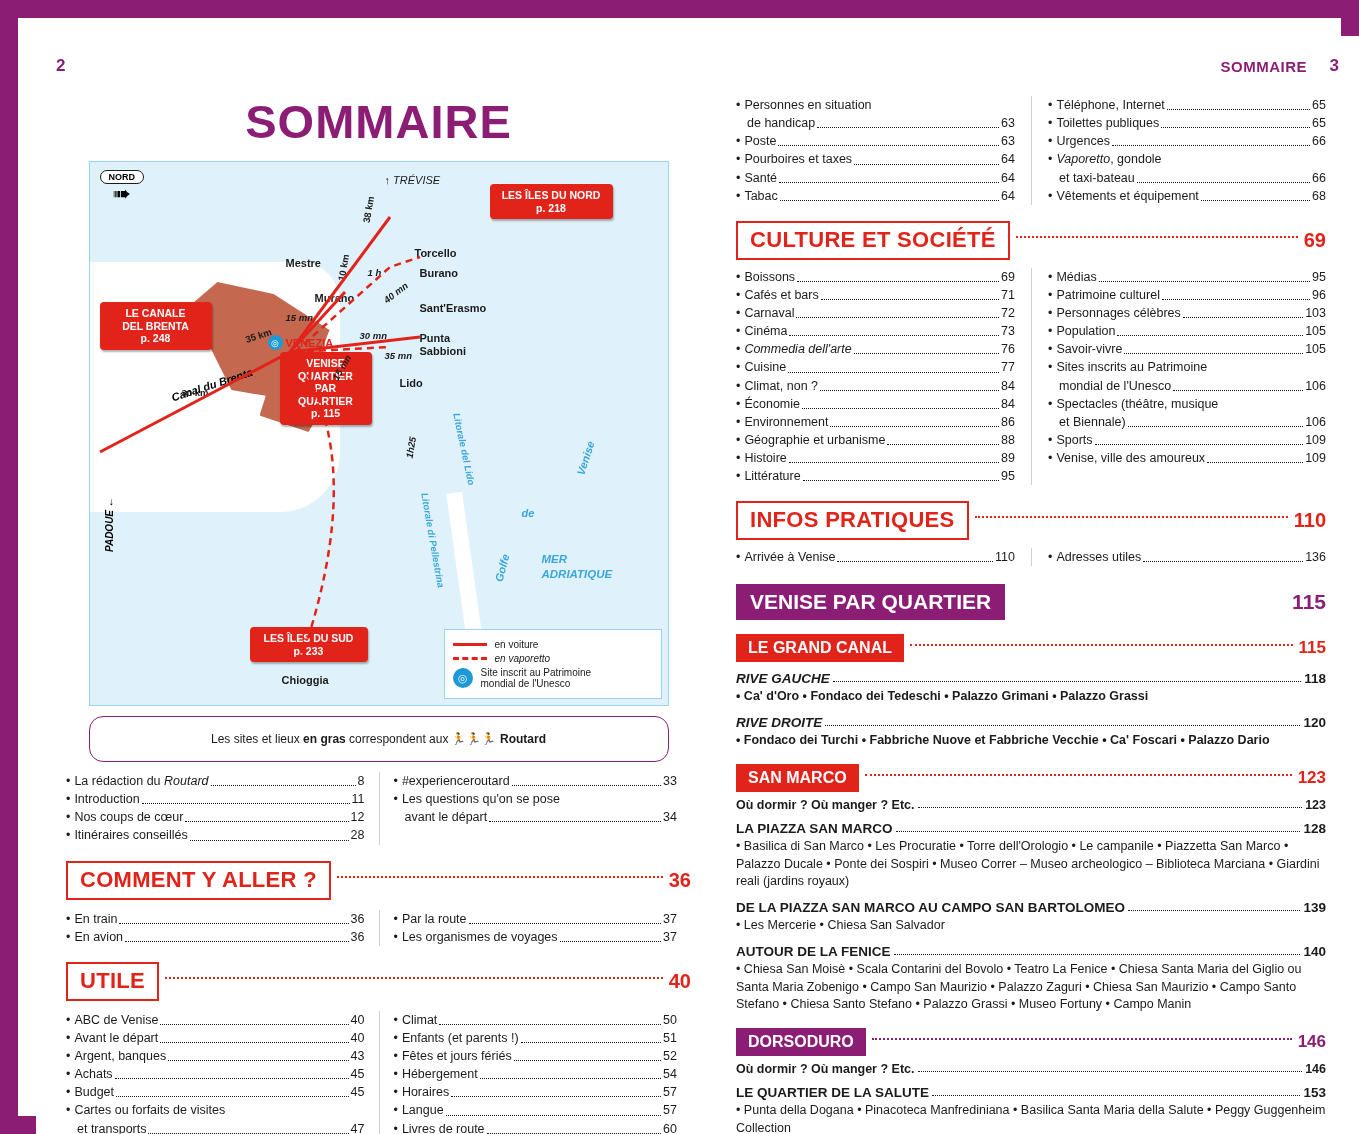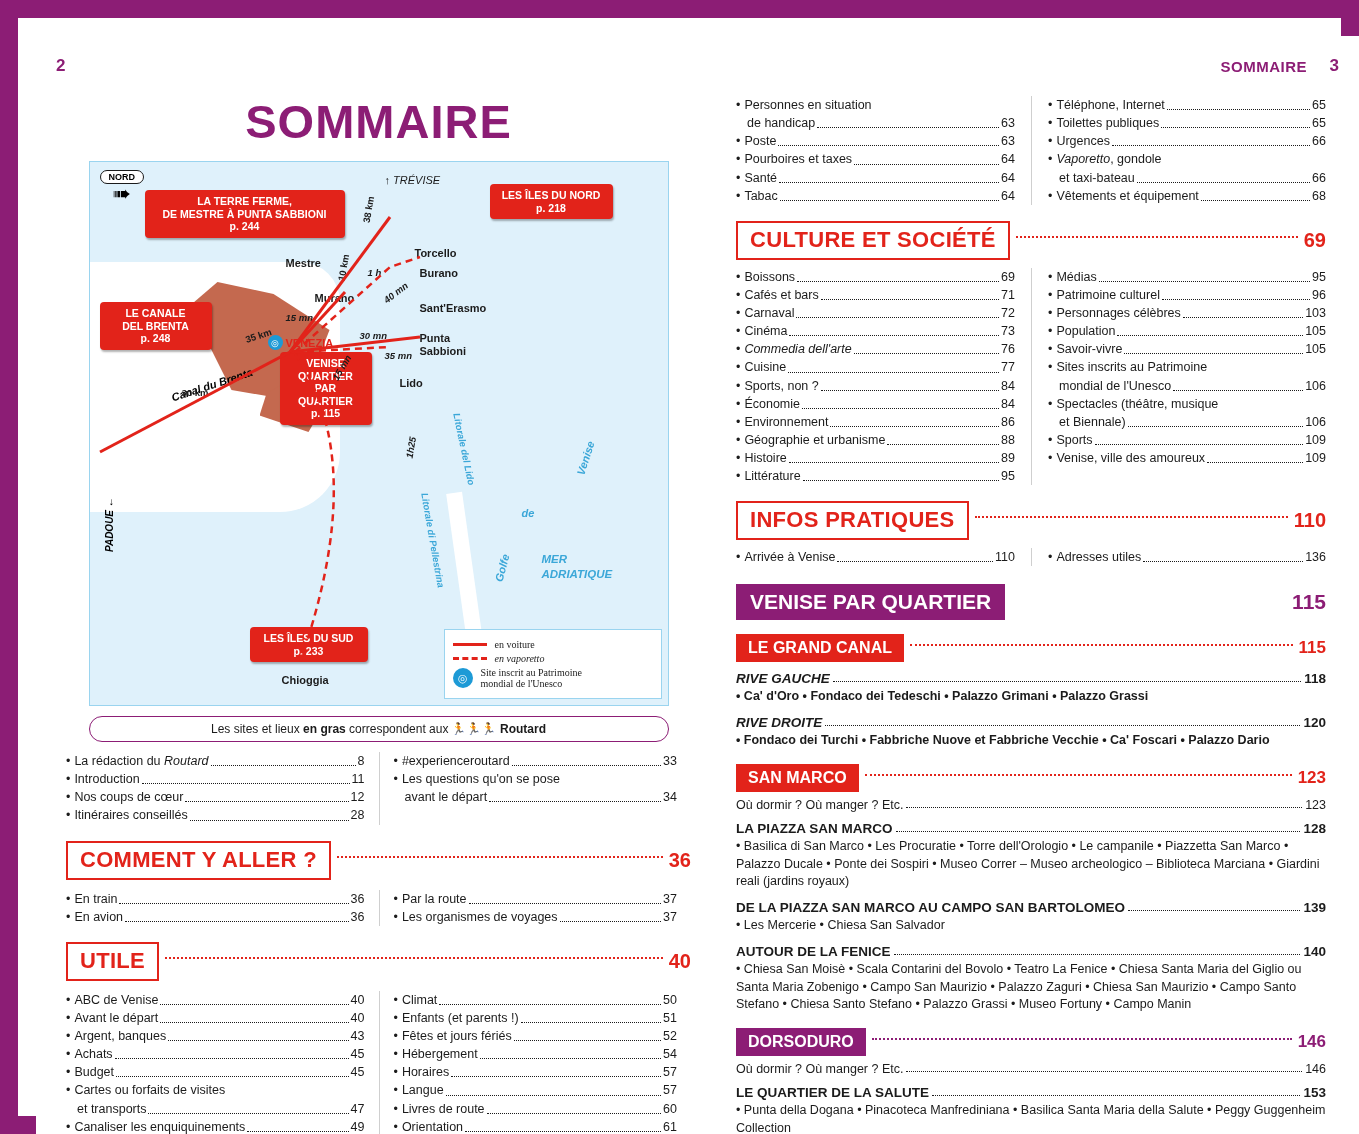--- a/index.html
+++ b/index.html
@@ -111,21 +111,21 @@
   .legend {
     position: absolute;
     right: 6px; bottom: 6px;
     width: 218px;
     background: #ffffff;
     border: 1px solid #9ad4ef;
     padding: 6px 8px;
     font-size: 10px;
     color: #1b1b1b;
   }
-  .legend-row { display: flex; align-items: center; margin: 3px 0; font-family: Liberation Serif, serif; }
+  .legend-row { display: flex; align-items: center; margin: 3px 0; }
   .legend-swatch { width: 34px; height: 0; border-top: 3px solid #e2231a; margin-right: 8px; }
   .legend-swatch.dashed { border-top: 3px dashed #e2231a; }
   .unesco-badge {
     width: 20px; height: 20px; border-radius: 50%;
     background: #1d9ad6; color: #fff;
     margin-right: 8px; flex: none;
     display: flex; align-items: center; justify-content: center;
     font-size: 11px;
   }
   .nord {
@@ -160,21 +160,21 @@
   }
 
   
   .routard-note {
     margin: 10px auto 0 auto;
     width: 580px;
     border: 1.5px solid #8c1d75;
     border-radius: 14px;
     text-align: center;
     font-size: 12px;
-    padding: 5px 0;
+    padding: 15px 0;
     color: #1b1b1b;
   }
 
   
   .toc-2col {
     display: flex;
     margin-top: 10px;
   }
   .toc-2col .col { width: 50%; padding-right: 14px; }
   .toc-2col .col + .col { padding-left: 14px; border-left: 1px solid #cfcfcf; }
@@ -266,21 +266,21 @@
   .sub-head .dots { flex: 1; border-bottom: 1.6px dotted #1b1b1b; margin: 0 3px 4px 3px; }
   .sub-head .pg { white-space: nowrap; }
   .sub-head.italic .txt { font-style: italic; }
 
   .detail {
     font-size: 12.5px; line-height: 1.42; color: #1b1b1b;
     margin-top: 2px;
   }
   .plain-line {
     display: flex; align-items: flex-end;
-    font-size: 12.5px; color: #1b1b1b; margin-top: 5px;
+    font-size: 12.5px; color: #1b1b1b; margin-top: 5px; font-weight: bold;
   }
   .plain-line .dots { flex: 1; border-bottom: 1.4px dotted #1b1b1b; margin: 0 3px 4px 3px; }
 </style>
 </head>
 <body>
 
 <div class="page-frame">
   <div class="inner">
 
     <div class="folio folio-left">2</div>
@@ -303,25 +303,20 @@
           <div style="font-size:22px; line-height:20px;">➠</div>
         </div>
 
         <div class="map-city small" style="left:295px; top:12px;">
           <span style="font-style:italic;">↑ <span>TRÉVISE</span></span>
         </div>
         <div class="vertical" style="left:14px; top:390px; transform: rotate(-90deg); font-size:10px; font-style:italic; font-weight:bold;">
           <span>PADOUE</span> ←
         </div>
 
-        <div class="callout" style="left:55px; top:28px; width:200px;">
-          <div>LA TERRE FERME,</div>
-          <div>DE MESTRE À PUNTA SABBIONI</div>
-          <div>p. 244</div>
-        </div>
         <div class="callout" style="left:400px; top:22px; width:123px;">
           <div>LES ÎLES DU NORD</div>
           <div>p. 218</div>
         </div>
         <div class="callout" style="left:10px; top:140px; width:112px;">
           <div>LE CANALE</div>
           <div>DEL BRENTA</div>
           <div>p. 248</div>
         </div>
         <div class="callout" style="left:190px; top:190px; width:92px;">
@@ -703,21 +698,21 @@
               <span class="pg">76</span>
             </div>
           <div class="entry">
               <span class="bullet">•</span>
               <span class="txt">Cuisine</span>
               <span class="dots"></span>
               <span class="pg">77</span>
             </div>
           <div class="entry">
               <span class="bullet">•</span>
-              <span class="txt">Sports, non ?</span>
+              <span class="txt">Climat, non ?</span>
               <span class="dots"></span>
               <span class="pg">84</span>
             </div>
           <div class="entry">
               <span class="bullet">•</span>
               <span class="txt">Économie</span>
               <span class="dots"></span>
               <span class="pg">84</span>
             </div>
           <div class="entry">

